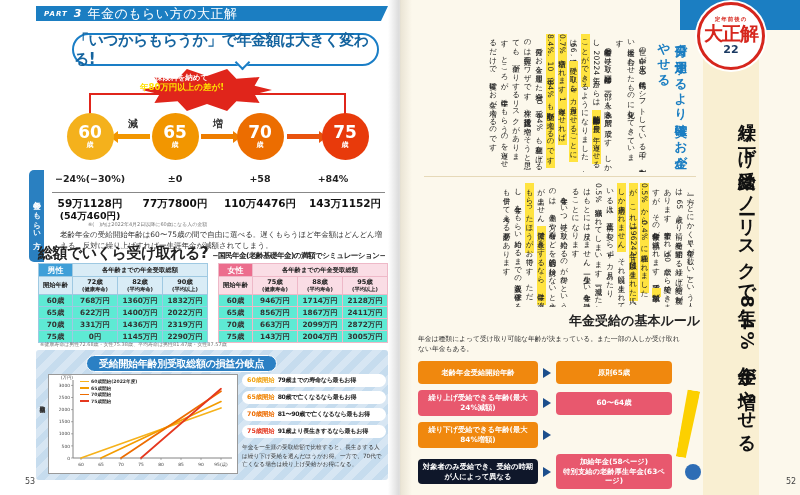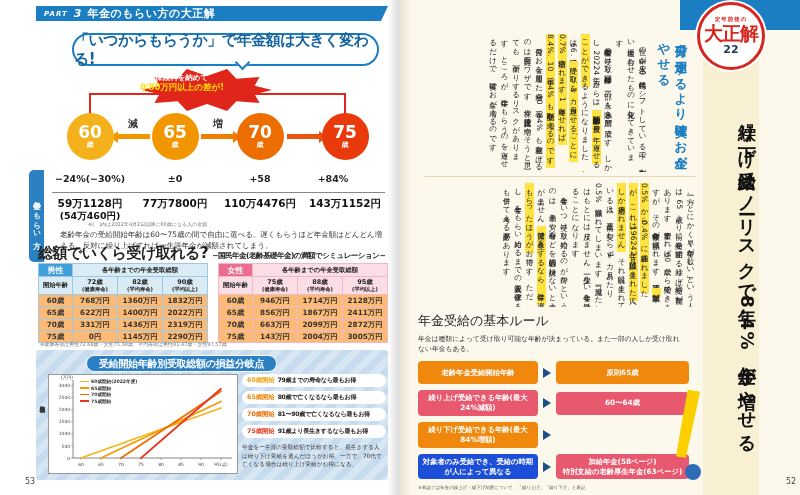--- a/index.html
+++ b/index.html
@@ -9,21 +9,21 @@
   .page-r{position:absolute;left:400px;top:0;width:400px;height:495px;background:#fcf8ec;}
   .gutter{position:absolute;left:388px;top:0;width:24px;height:495px;z-index:60;pointer-events:none;
           background:linear-gradient(90deg,rgba(0,0,0,0),rgba(0,0,0,.14) 46%,rgba(110,90,50,.12) 54%,rgba(0,0,0,0));}
 
   
   .hdr{position:absolute;left:36px;top:6px;width:352px;height:15px;background:#1b7ec2;color:#fff;
        display:flex;align-items:center;gap:6px;padding-left:8px;box-sizing:border-box;
        clip-path:polygon(0 0,100% 0,calc(100% - 7px) 100%,0 100%);}
   .hdr .part{font-size:7px;font-weight:bold;font-style:italic;letter-spacing:1px;}
   .hdr .pnum{font-size:11px;font-weight:bold;font-style:italic;margin-top:-1px;}
-  .hdr .htitle{font-size:11px;font-weight:bold;letter-spacing:.5px;}
+  .hdr .htitle{font-size:13px;font-weight:normal;letter-spacing:.5px;}
 
   .side-tab{position:absolute;left:29px;top:170px;width:15px;height:92px;background:#2a80c1;color:#fff;
             border-radius:5px 0 0 5px;writing-mode:vertical-rl;font-size:7.5px;font-weight:bold;
             display:flex;align-items:center;justify-content:center;letter-spacing:1px;}
 
   .banner{position:absolute;left:72px;top:33px;width:303px;height:29px;background:#fff;border:2.5px solid #1a7ec6;
           border-radius:18px;display:flex;align-items:center;justify-content:center;
           font-size:15px;font-weight:bold;color:#15649f;letter-spacing:-.5px;z-index:5;}
   .banner-pointer{position:absolute;left:237px;top:57px;width:9px;height:9px;background:#fff;
           border-right:2.5px solid #1a7ec6;border-bottom:2.5px solid #1a7ec6;transform:rotate(45deg);z-index:6;}
@@ -66,21 +66,21 @@
   table.sim th,table.sim td{border:1px solid #9fc9e2;text-align:center;padding:0;overflow:hidden;}
   table.sim.female th,table.sim.female td{border-color:#eeb9c8;}
   .sim.male{left:38px;}
   .sim.female{left:218px;}
   .sim .tab-cell{color:#fff;font-weight:bold;font-size:8px;height:12px;}
   .sim .span-h{background:#d9ecf6;font-weight:bold;font-size:6.3px;height:12px;color:#222;}
   .sim .col-h{background:#d9ecf6;font-weight:bold;font-size:6.5px;height:17px;line-height:1.15;color:#222;}
   .sim .col-h .sub{font-size:5.3px;display:block;}
   .sim .start-h{background:#d9ecf6;font-weight:bold;font-size:6.3px;color:#222;}
   .sim.female .span-h,.sim.female .col-h,.sim.female .start-h{background:#fadde5;}
-  .sim td{background:#fdba74;font-weight:bold;font-size:7.3px;color:#333;height:11px;}
+  .sim td{background:#5eead4;font-weight:bold;font-size:7.3px;color:#333;height:11px;}
   .tbl-note{position:absolute;left:40px;top:341px;font-size:5px;color:#777;}
 
   
   .chart-panel{position:absolute;left:36px;top:350px;width:352px;height:130px;border-radius:3px;
       background:repeating-linear-gradient(135deg,#d7e6f3 0 7px,#c6dcee 7px 14px);}
   .chart-title{position:absolute;left:86px;top:355px;height:15px;line-height:15px;padding:0 12px;border-radius:9px;
       background:#2b80c4;border:1px solid #fff;color:#fff;font-size:10px;font-weight:bold;z-index:2;letter-spacing:-.3px;}
   .chart-box{position:absolute;left:48px;top:374px;width:188px;height:98px;background:#fff;border:1px solid #999;}
   .ylabel{position:absolute;left:40px;top:402px;writing-mode:vertical-rl;font-size:5.5px;color:#333;font-weight:bold;}
   .legend{position:absolute;left:80px;top:379px;z-index:3;}
@@ -113,27 +113,27 @@
   .article{position:absolute;left:24px;width:272px;writing-mode:vertical-rl;font-size:7.5px;line-height:11.5px;
            color:#222;overflow:hidden;letter-spacing:.2px;}
   .article p{margin:0;text-indent:1em;}
   .art-top{top:34px;height:138px;}
   .art-bottom{top:183px;height:124px;}
   .v-heading{margin:0 6px 0 8px;font-size:12.5px;line-height:17px;font-weight:bold;color:#1b7ec2;letter-spacing:1px;}
   mark.hl{background:#ffe340;color:inherit;}
   .art-divider{position:absolute;left:24px;top:176px;width:272px;border-top:1.5px solid #e6d9b8;}
 
   .rules{position:absolute;left:18px;top:312px;width:282px;}
-  .rules h3{margin:0;font-size:13px;font-weight:normal;color:#222;}
+  .rules h3{margin:0;font-size:13px;font-weight:bold;color:#222;text-align:right;}
   .rules .r-sub{font-size:6.8px;color:#333;margin:4px 0 7px 0;line-height:1.5;width:268px;}
   .r-row{display:flex;align-items:center;margin-bottom:6px;}
   .rbox{color:#fff;font-weight:bold;font-size:7.3px;border-radius:4px;display:flex;align-items:center;
         justify-content:center;text-align:center;line-height:1.35;padding:3px 4px;box-sizing:border-box;min-height:23px;}
   .rbox-l{width:120px;}
-  .rbox-r{width:133px;flex-direction:column;}
+  .rbox-r{width:116px;flex-direction:column;}
   .r-arrow{width:0;height:0;border-left:8px solid #1d4f8c;border-top:5.5px solid transparent;
         border-bottom:5.5px solid transparent;margin:0 5px;}
   .r-note{font-size:4.5px;color:#555;margin-top:2px;}
 </style>
 </head>
 <body>
 
 <div class="spread">
 
   <div class="page-l">
@@ -433,21 +433,21 @@
         <div class="r-arrow"></div>
         <div class="rbox rbox-r" style="background: rgb(232, 88, 110);">
             <span>60〜64歳</span>
           </div>
       </div>
       <div class="r-row">
         <div class="rbox rbox-l" style="background: rgb(240, 136, 14);">繰り下げ受給できる年齢(最大84%増額)</div>
         <div class="r-arrow"></div>
       </div>
       <div class="r-row">
-        <div class="rbox rbox-l" style="background: #1d4ed8; font-family: Liberation Serif, serif;">対象者のみ受給でき、受給の時期が人によって異なる</div>
+        <div class="rbox rbox-l" style="background: #0f172a; font-family: Liberation Serif, serif;">対象者のみ受給でき、受給の時期が人によって異なる</div>
         <div class="r-arrow"></div>
         <div class="rbox rbox-r" style="background: rgb(232, 88, 110);">
             <span>加給年金(58ページ)</span>
             <span>特別支給の老齢厚生年金(63ページ)</span>
           </div>
       </div>
 
       <div class="r-note">※本誌では年金の繰上げ・繰下げ制度について、「繰り上げ」「繰り下げ」と表記</div>
     </div>
 

